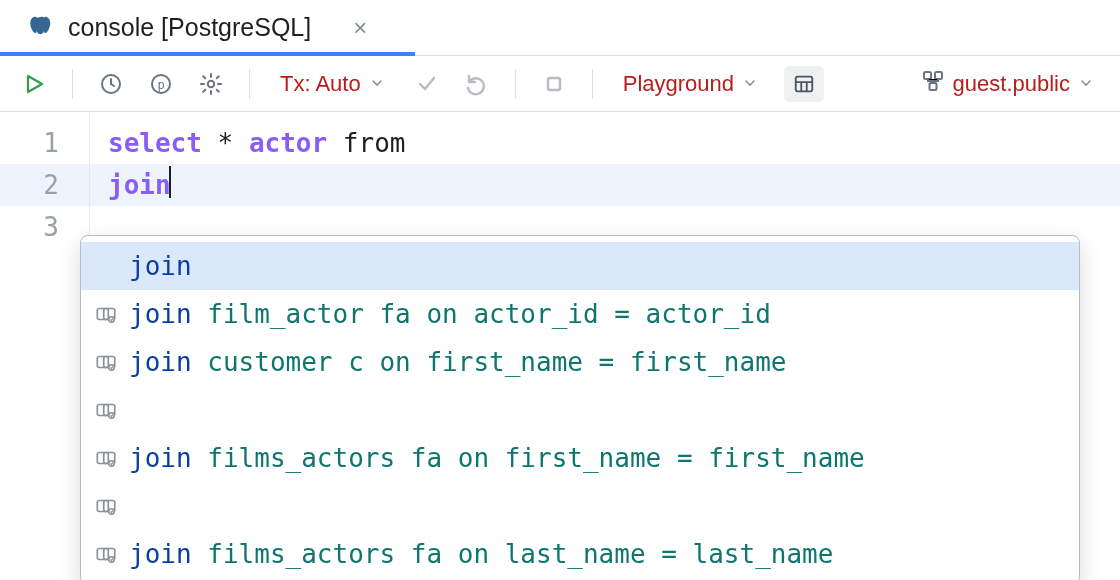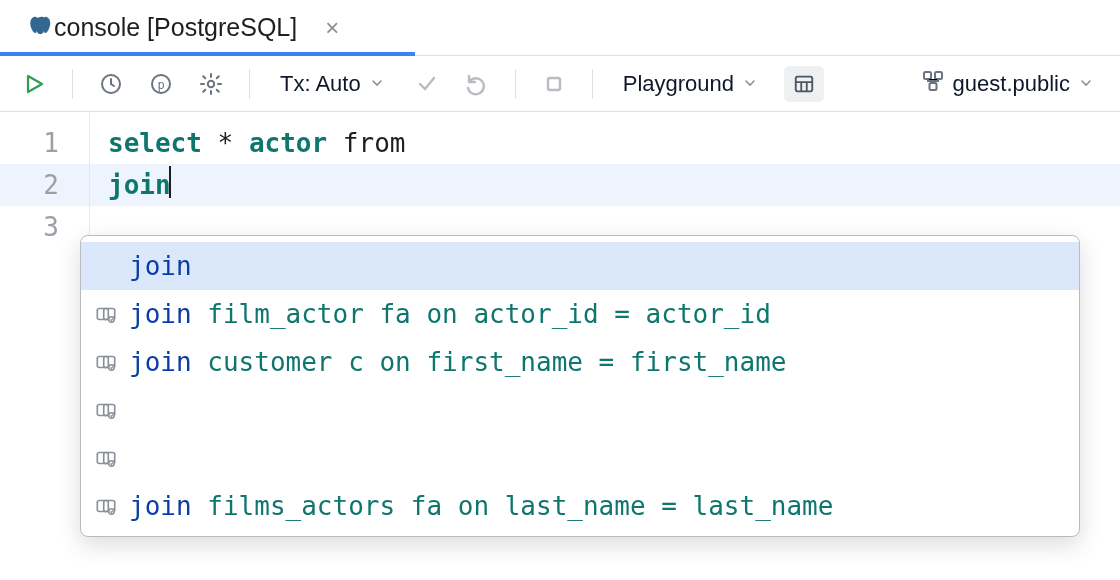--- a/index.html
+++ b/index.html
@@ -14,20 +14,21 @@
     .tab-bar {
       display: flex;
       align-items: center;
       height: 56px;
       border-bottom: 1px solid #e0e0e0;
       position: relative;
     }
     .tab {
       display: flex;
       align-items: center;
+      gap: 14px;
       height: 100%;
       padding: 0 24px;
       font-size: 25px;
       color: #1e1e1e;
       position: relative;
       justify-content: center;
     }
     .tab-underline {
       position: absolute;
       left: 0; bottom: -1px;
@@ -62,21 +63,21 @@
     .tb-sep {
       width: 1px; height: 30px;
       background: #e0e0e0;
       margin: 0 4px;
     }
     .tb-text {
       display: flex;
       align-items: center;
       gap: 8px;
       font-size: 22px;
-      color: #0f172a;
+      color: #b91c1c;
       padding: 0 8px;
       cursor: pointer;
     }
     .chevron {
       color: #8a8f98;
     }
     .tb-boxed {
       width: 40px; height: 36px;
       border-radius: 6px;
       background: #eef0f2;
@@ -102,21 +103,21 @@
     .gutter div { height: 42px; line-height: 42px; }
     .code {
       padding: 10px 0 0 18px;
       flex: 1;
       position: relative;
     }
     .code-line {
       height: 42px; line-height: 42px;
       white-space: pre;
     }
-    .kw { color: #0f766e; font-weight: 600; }
+    .kw { color: #8b5cf6; font-weight: 600; }
     .plain { color: #1e1e1e; }
     .active-line {
       position: absolute;
       left: 0; top: 52px;
       width: 100%; height: 42px;
       background: #eef4fd;
       z-index: -1;
     }
     .caret {
       display: inline-block;
@@ -310,20 +311,31 @@
     </div>
     <div class="popup-item">
       <span class="pi-icon">
         <svg width="22" height="22" viewBox="0 0 24 24">
           <rect x="2.5" y="6" width="12" height="12" rx="2" fill="none" stroke="#8a8f98" stroke-width="1.8"></rect>
           <rect x="9.5" y="6" width="12" height="12" rx="2" fill="none" stroke="#8a8f98" stroke-width="1.8"></rect>
           <circle cx="18" cy="18" r="3" fill="#fff" stroke="#8a8f98" stroke-width="1.6"></circle>
           <path d="M17 18l1 1 1.5-2" fill="none" stroke="#8a8f98" stroke-width="1.4"></path>
         </svg>
       </span>
+      <span class="pi-text"><span class="pi-kw">join</span><span class="pi-rest"> films_actors fa on first_name = first_name</span></span>
+    </div>
+    <div class="popup-item">
+      <span class="pi-icon">
+        <svg width="22" height="22" viewBox="0 0 24 24">
+          <rect x="2.5" y="6" width="12" height="12" rx="2" fill="none" stroke="#8a8f98" stroke-width="1.8"></rect>
+          <rect x="9.5" y="6" width="12" height="12" rx="2" fill="none" stroke="#8a8f98" stroke-width="1.8"></rect>
+          <circle cx="18" cy="18" r="3" fill="#fff" stroke="#8a8f98" stroke-width="1.6"></circle>
+          <path d="M17 18l1 1 1.5-2" fill="none" stroke="#8a8f98" stroke-width="1.4"></path>
+        </svg>
+      </span>
     </div>
     <div class="popup-item">
       <span class="pi-icon">
         <svg width="22" height="22" viewBox="0 0 24 24">
           <rect x="2.5" y="6" width="12" height="12" rx="2" fill="none" stroke="#8a8f98" stroke-width="1.8"></rect>
           <rect x="9.5" y="6" width="12" height="12" rx="2" fill="none" stroke="#8a8f98" stroke-width="1.8"></rect>
           <circle cx="18" cy="18" r="3" fill="#fff" stroke="#8a8f98" stroke-width="1.6"></circle>
           <path d="M17 18l1 1 1.5-2" fill="none" stroke="#8a8f98" stroke-width="1.4"></path>
         </svg>
       </span>

